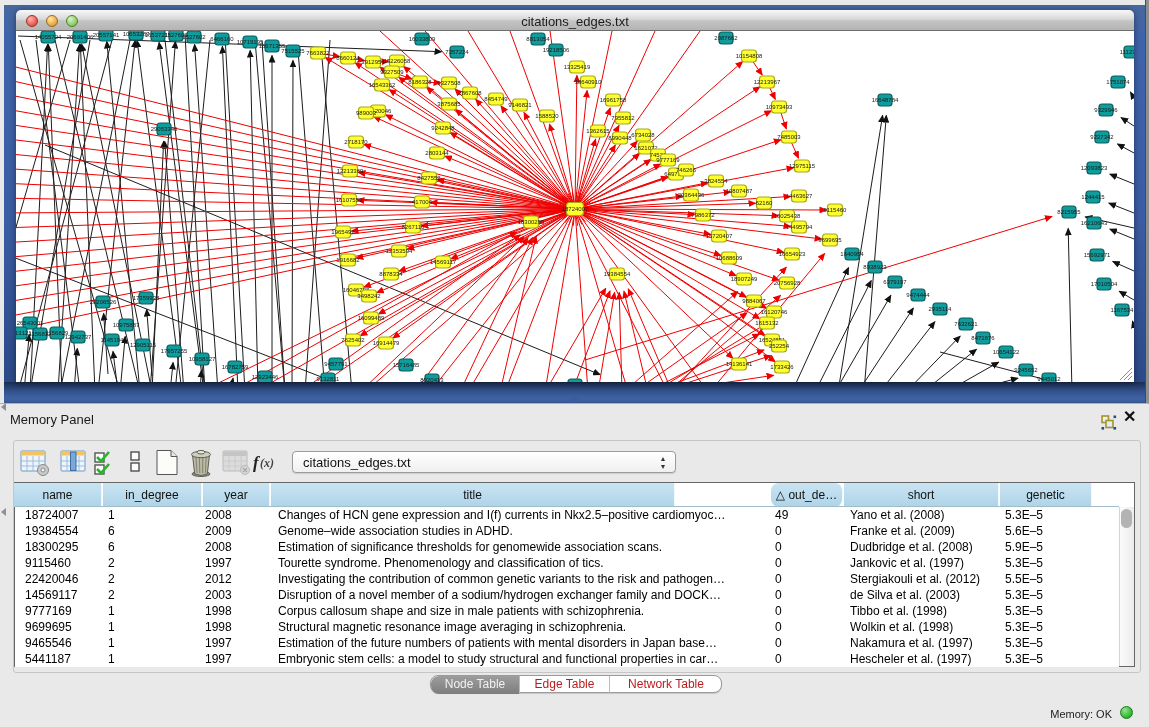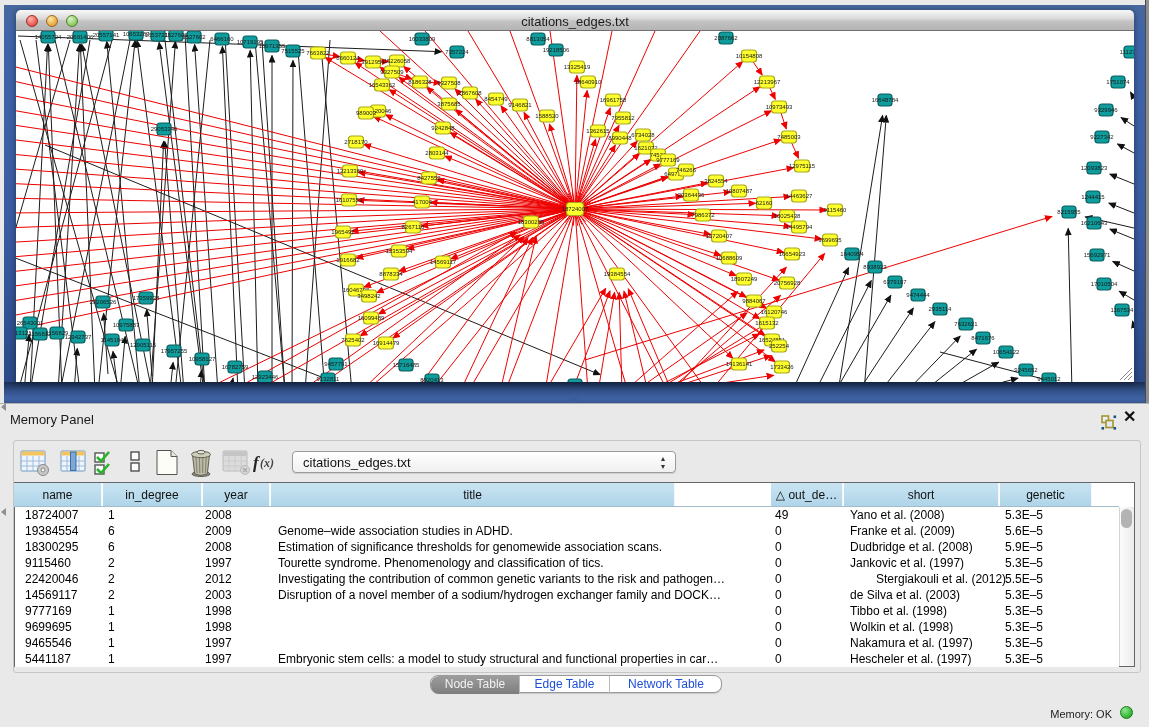--- a/index.html
+++ b/index.html
@@ -30,21 +30,21 @@
   font-size:12px;color:#111;text-align:center;line-height:24px;}
 #hdrline {position:absolute;left:15px;top:506px;width:1104px;height:1px;background:#a3bcc9;}
 .sparrow {position:absolute;width:0;height:0;border-top:4px solid transparent;border-bottom:4px solid transparent;border-right:5px solid #909090;}
 #hdrbg {position:absolute;left:15px;top:483px;width:1119px;height:24px;background:#fff;}
 .tr {position:absolute;left:15px;width:1104px;height:16px;background:#fff;}
 .tr span {position:absolute;top:1px;font-size:12px;color:#000;white-space:nowrap;}
 #sbtrack {position:absolute;left:1119px;top:507px;width:15px;height:159px;background:linear-gradient(90deg,#fbfbfb,#ececec);border-left:1px solid #d5d5d5;}
 #sbthumb {position:absolute;left:1121px;top:509px;width:11px;height:19px;border-radius:5.5px;background:#b3b3b3;}
 #tabs {position:absolute;left:430px;top:675px;width:292px;height:18px;background:#fff;border:1px solid #9a9a9a;border-radius:8px;
   box-shadow:0 1px 1px rgba(0,0,0,0.15);}
-#tabs span {position:absolute;top:0;height:18px;font-size:12px;line-height:17px;text-align:center;color:#1d4ed8;}
+#tabs span {position:absolute;top:0;height:18px;font-size:12px;line-height:17px;text-align:center;color:#b91c1c;}
 #seg1 {left:0;width:88px;background:linear-gradient(#9d9d9d,#7d7d7d);color:#f2f2f2 !important;border-radius:8px 0 0 8px;}
 #seg2 {left:88px;width:90px;border-left:1px solid #bbb;}
 #seg3 {left:178px;width:113px;border-left:1px solid #bbb;}
 #mem {position:absolute;left:0;top:703px;width:1149px;height:24px;}
 #mem .t {position:absolute;right:37px;top:5px;font-size:11px;color:#222;}
 #mem .g {position:absolute;left:1120px;top:3px;width:13px;height:13px;border-radius:50%;
   background:radial-gradient(circle at 35% 30%,#8ee88e,#2db32d 70%);border:1px solid #1f7a1f;}
 #split {position:absolute;left:569px;top:398px;width:0;height:0;border-left:5px solid transparent;border-right:5px solid transparent;border-top:5px solid #3a5ca2;}
 </style></head>
 <body>
@@ -928,28 +928,29 @@
 <div id="dd">
     <span class="lbl">citations_edges.txt</span>
     <span class="ar">▴<br>▾</span>
   </div>
 <div id="tbl"></div>
 <div id="hdrbg"></div>
 <div class="hc" style="left:14px;width:88px;">name</div>
 <div class="hc" style="left:103px;width:99px;">in_degree</div>
 <div class="hc" style="left:203px;width:67px;">year</div>
 <div class="hc" style="left:271px;width:404px;">title</div>
-<div class="hc" style="left:771px;width:72px;">△ out_de…</div>
+<div class="hc" style="left:771px;width:72px;border-radius:8px;">△ out_de…</div>
 <div class="hc" style="left:844px;width:155px;">short</div>
 <div class="hc" style="left:1000px;width:92px;">genetic</div>
 <div id="hdrline"></div>
 <div class="tr" style="top:507px;">
     <span style="left:10px;">18724007</span>
     <span style="left:93px;">1</span>
     <span style="left:190px;">2008</span>
+    <span style="left:263px;">Changes of HCN gene expression and I(f) currents in Nkx2.5–positive cardiomyoc…</span>
     <span style="left:760px;">49</span>
     <span style="left:835px;">Yano et al. (2008)</span>
     <span style="left:990px;">5.3E–5</span>
   </div>
 <div class="tr" style="top:523px;">
     <span style="left:10px;">19384554</span>
     <span style="left:93px;">6</span>
     <span style="left:190px;">2009</span>
     <span style="left:263px;">Genome–wide association studies in ADHD.</span>
     <span style="left:760px;">0</span>
@@ -973,52 +974,55 @@
     <span style="left:760px;">0</span>
     <span style="left:835px;">Jankovic et al. (1997)</span>
     <span style="left:990px;">5.3E–5</span>
   </div>
 <div class="tr" style="top:571px;">
     <span style="left:10px;">22420046</span>
     <span style="left:93px;">2</span>
     <span style="left:190px;">2012</span>
     <span style="left:263px;">Investigating the contribution of common genetic variants to the risk and pathogen…</span>
     <span style="left:760px;">0</span>
-    <span style="left:861px;">Stergiakouli et al. (2012)</span>
+    <span style="left:835px;">Stergiakouli et al. (2012)</span>
     <span style="left:990px;">5.5E–5</span>
   </div>
 <div class="tr" style="top:587px;">
     <span style="left:10px;">14569117</span>
     <span style="left:93px;">2</span>
     <span style="left:190px;">2003</span>
     <span style="left:263px;">Disruption of a novel member of a sodium/hydrogen exchanger family and DOCK…</span>
     <span style="left:760px;">0</span>
     <span style="left:835px;">de Silva et al. (2003)</span>
     <span style="left:990px;">5.3E–5</span>
   </div>
 <div class="tr" style="top:603px;">
     <span style="left:10px;">9777169</span>
     <span style="left:93px;">1</span>
     <span style="left:190px;">1998</span>
+    <span style="left:263px;">Corpus callosum shape and size in male patients with schizophrenia.</span>
     <span style="left:760px;">0</span>
     <span style="left:835px;">Tibbo et al. (1998)</span>
     <span style="left:990px;">5.3E–5</span>
   </div>
 <div class="tr" style="top:619px;">
     <span style="left:10px;">9699695</span>
     <span style="left:93px;">1</span>
     <span style="left:190px;">1998</span>
+    <span style="left:263px;">Structural magnetic resonance image averaging in schizophrenia.</span>
     <span style="left:760px;">0</span>
     <span style="left:835px;">Wolkin et al. (1998)</span>
     <span style="left:990px;">5.3E–5</span>
   </div>
 <div class="tr" style="top:635px;">
     <span style="left:10px;">9465546</span>
     <span style="left:93px;">1</span>
     <span style="left:190px;">1997</span>
+    <span style="left:263px;">Estimation of the future numbers of patients with mental disorders in Japan base…</span>
     <span style="left:760px;">0</span>
     <span style="left:835px;">Nakamura et al. (1997)</span>
     <span style="left:990px;">5.3E–5</span>
   </div>
 <div class="tr" style="top:651px;">
     <span style="left:10px;">5441187</span>
     <span style="left:93px;">1</span>
     <span style="left:190px;">1997</span>
     <span style="left:263px;">Embryonic stem cells: a model to study structural and functional properties in car…</span>
     <span style="left:760px;">0</span>

